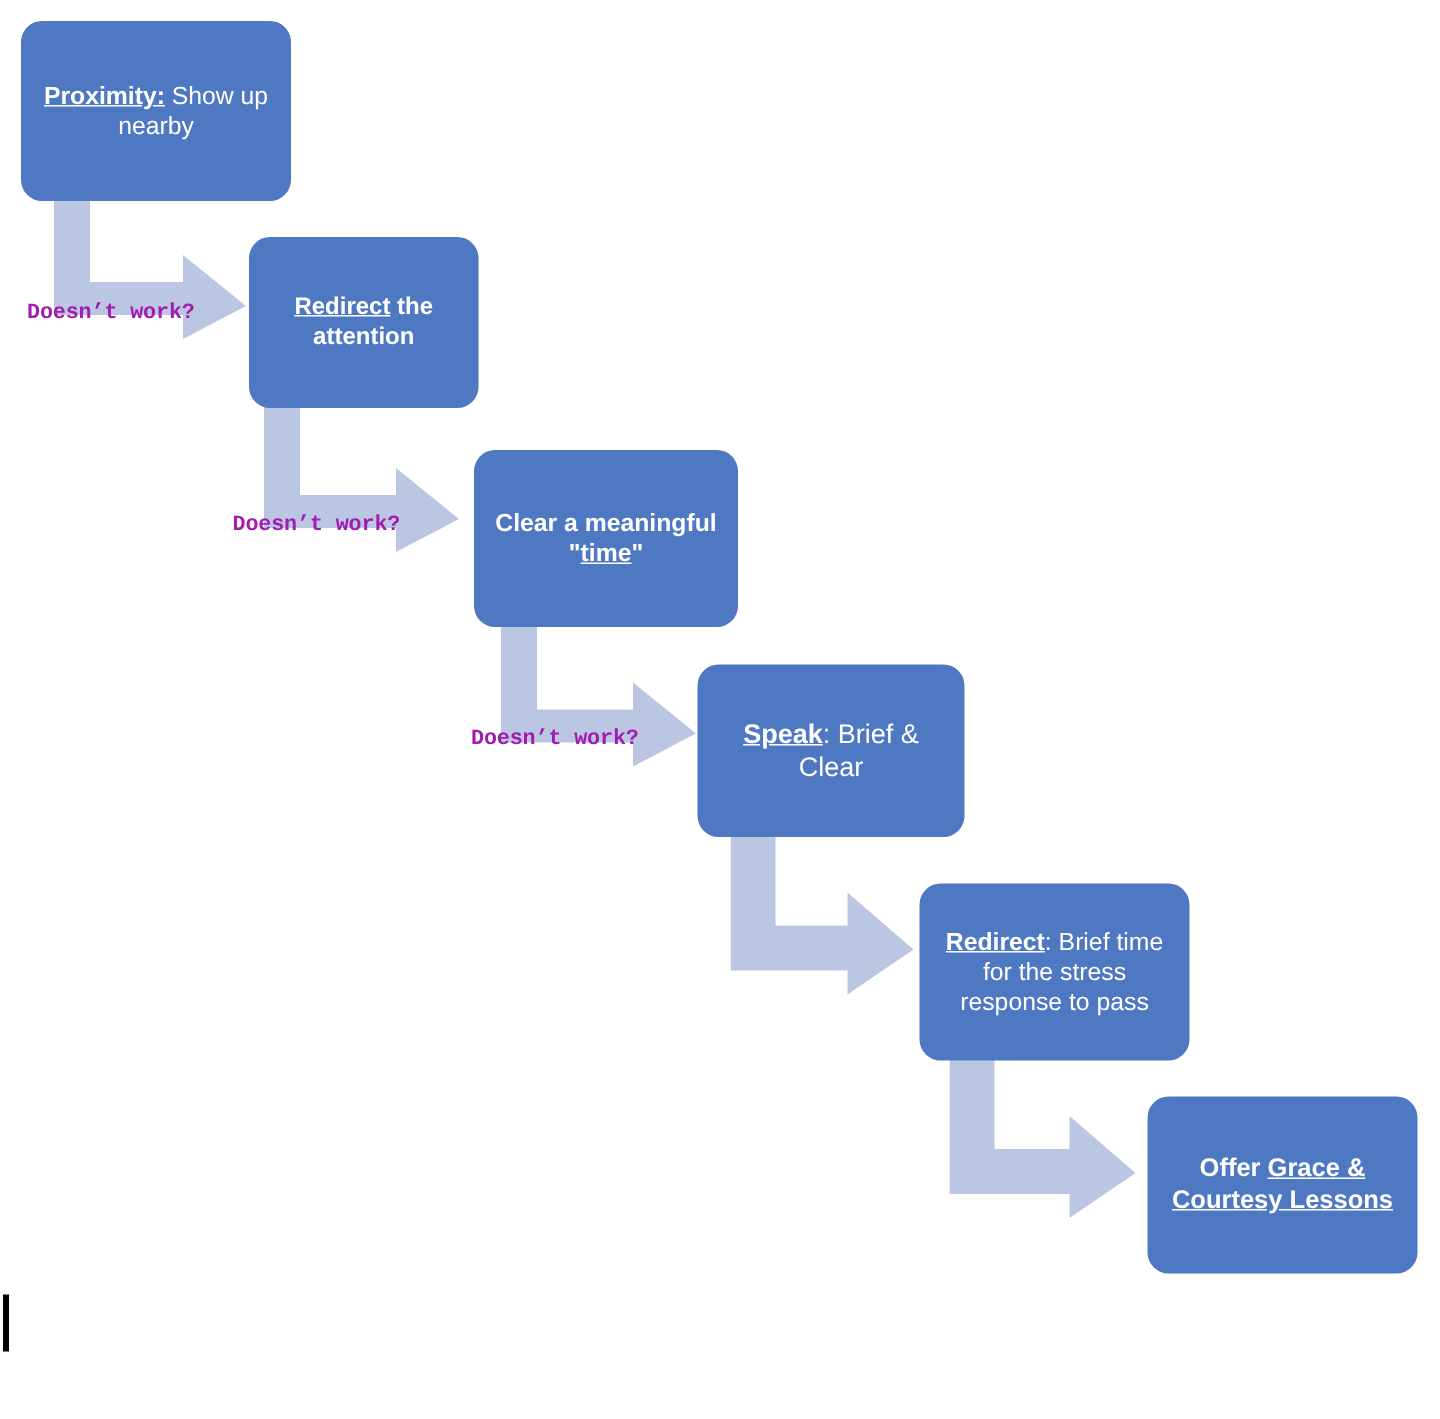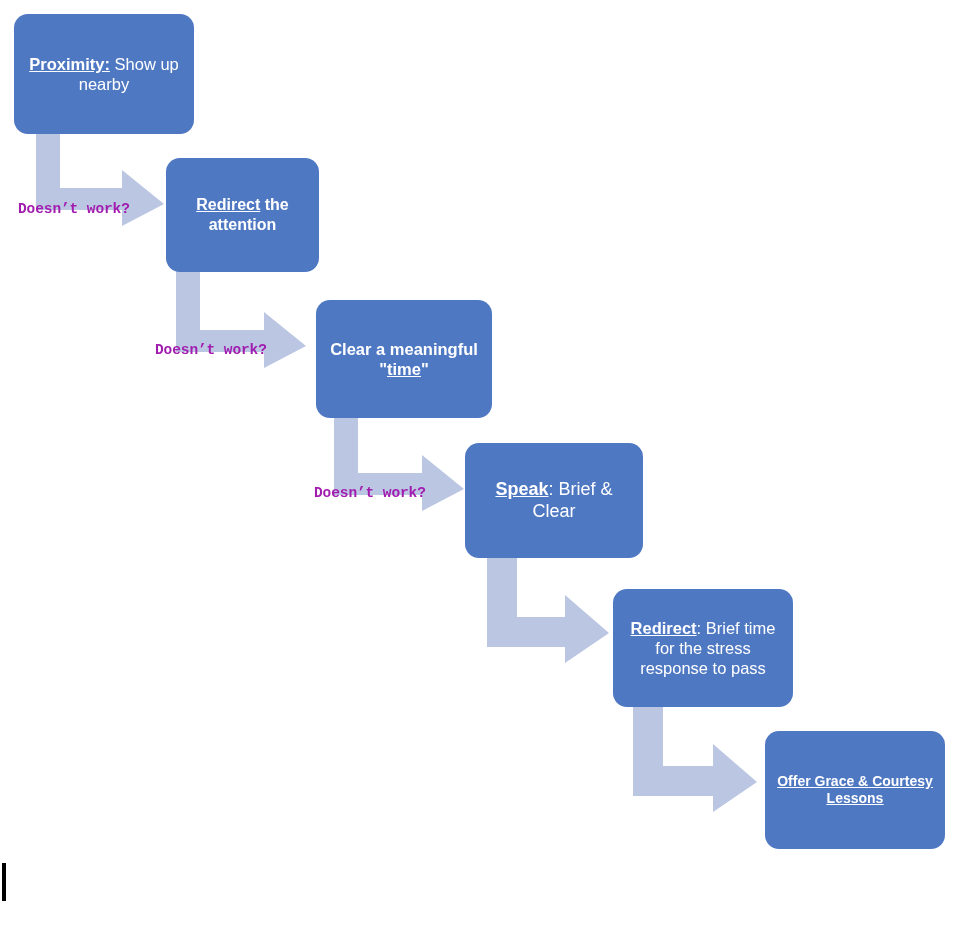--- a/index.html
+++ b/index.html
@@ -112,19 +112,19 @@
   </div>
 
   <div class="node" style="left:465px; top:443px; width:178px; height:115px; font-size:18px;">
     <span class="txt"><span class="bu">Speak</span><span class="reg">: Brief &amp;</span> <span class="reg">Clear</span></span>
   </div>
 
   <div class="node" style="left:613px; top:589px; width:180px; height:118px; font-size:16.5px;">
     <span class="txt"><span class="bu">Redirect</span><span class="reg">: Brief</span> <span class="reg">time for the</span> <span class="reg">stress response to</span> <span class="reg">pass</span></span>
   </div>
 
-  <div class="node" style="left:765px; top:731px; width:180px; height:118px; font-size:14px;text-decoration:underline;">
+  <div class="node" style="left:765px; top:731px; width:180px; height:118px; font-size:17px;">
     <span class="txt"><span class="b">Offer </span><span class="bu">Grace &amp;</span> <span class="bu">Courtesy Lessons</span></span>
   </div>
 
   <div class="caret-artifact" style="left:2px; top:863px; width:4px; height:38px;"></div>
 
 </div>
 
 </body></html>

